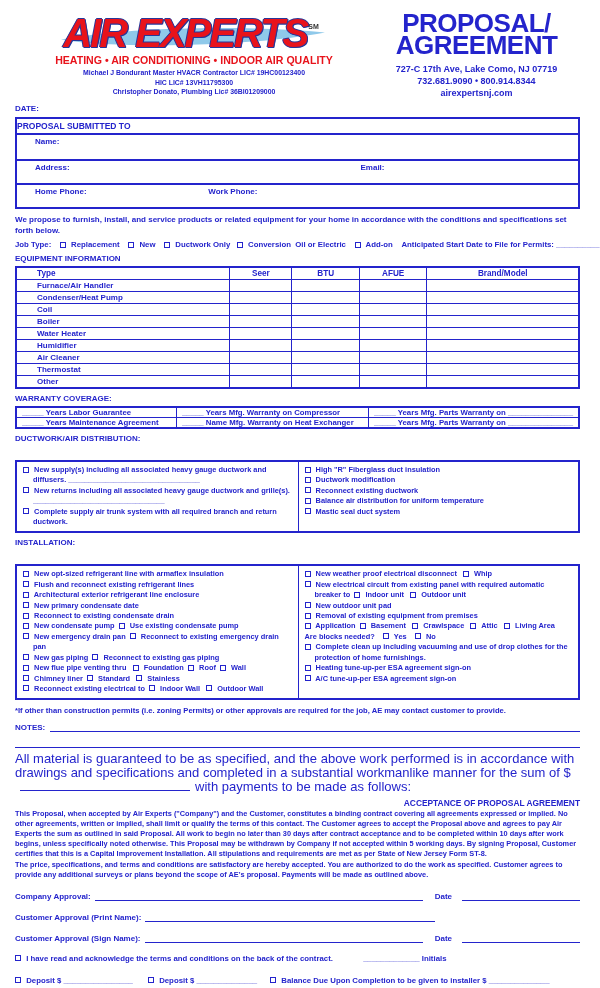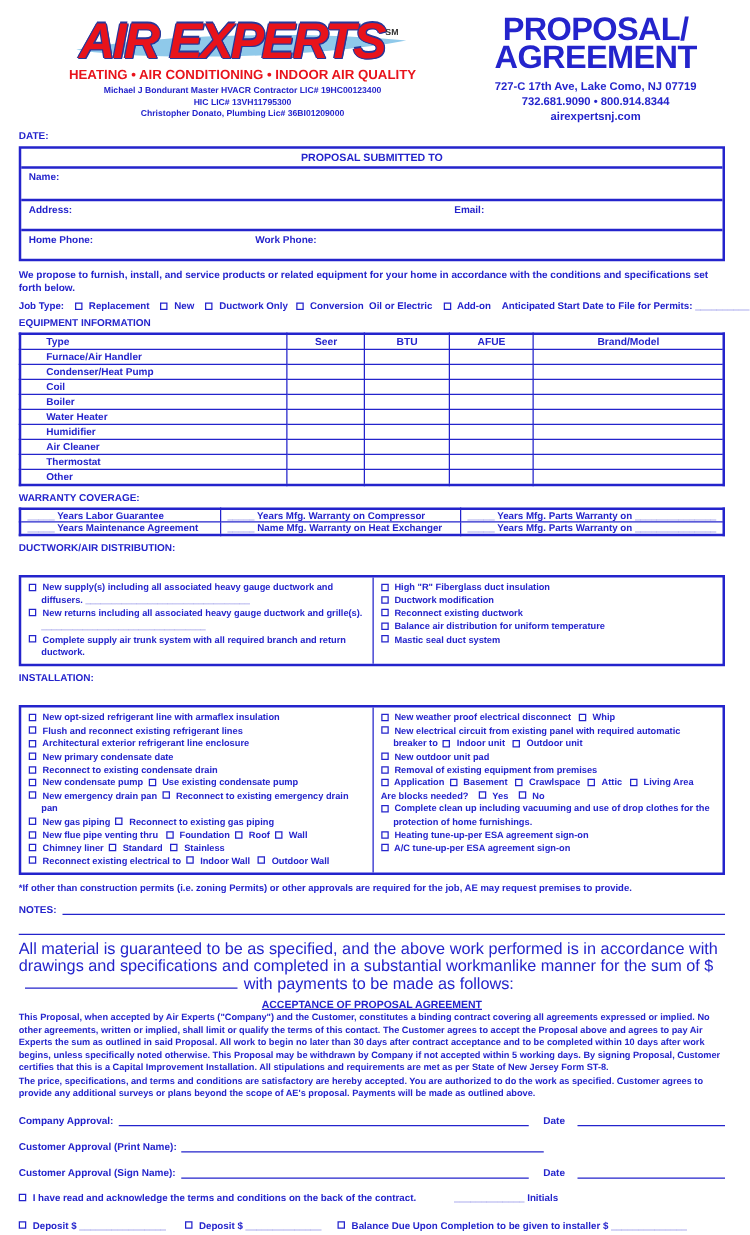--- a/index.html
+++ b/index.html
@@ -19,22 +19,22 @@
   .tagline{font-size:10.6px;line-height:12px;color:var(--red);white-space:nowrap;margin-top:1px;}
   .licenses{font-size:6.9px;line-height:9.6px;margin-top:2px;font-weight:bold;}
   .hdr-right{flex:1;text-align:center;padding-top:7px;}
   .big-title{font-size:26px;line-height:22px;letter-spacing:-0.5px;}
   .hdr-addr{font-size:9px;line-height:12px;margin-top:7px;}
 
   .date-row{margin-top:5px;font-size:8px;}
 
   
   .pst{border:2px solid var(--blue);margin-top:4px;font-size:8px;}
-  .pst-title{text-align:center;font-size:8.5px;padding:2px 0;border-bottom:2px solid var(--blue);}
-  .pst-row{display:flex;height:24px;padding:2px 6px;}
+  .pst-title{font-size:8.5px;padding:2px 0;border-bottom:2px solid var(--blue);}
+  .pst-row{display:flex;height:24px;padding:2px 18px;}
   .pst-row + .pst-row{border-top:2px solid var(--blue);}
   .w62{width:62%;} .w33{width:33%;} .w29{width:29%;}
 
   .intro{font-size:8px;line-height:11px;margin-top:5px;}
   .jobtype{font-size:7.8px;margin-top:4px;white-space:nowrap;}
   .sec-label{font-size:8px;margin-top:5px;}
 
   
   table.eq{width:100%;border-collapse:collapse;border:2px solid var(--blue);margin-top:3px;font-size:8px;}
   .eq th,.eq td{border:1px solid var(--blue);padding:1px 20px;height:12px;text-align:left;}
@@ -53,21 +53,21 @@
   .cb{display:inline-block;width:6px;height:6px;border:1px solid var(--blue);margin-right:3px;vertical-align:-0.5px;}
 
   .footnote{font-size:7.6px;margin-top:6px;}
   .notes-row{display:flex;align-items:flex-end;margin-top:7px;font-size:8px;}
   .fill-line{flex:1;border-bottom:1px solid var(--blue);height:10px;margin-left:5px;}
   .rule{border-bottom:1px solid var(--blue);margin-top:15px;}
 
   .sum{font-weight:normal;font-size:13px;line-height:14px;margin:4px 0 0 0;}
   .inline-blank{display:inline-block;width:170px;border-bottom:1px solid var(--blue);height:7px;margin:0 5px;}
 
-  .accept-title{text-align:center;font-size:8.4px;margin-top:4px;text-decoration:underline;}
+  .accept-title{text-align:right;font-size:8.4px;margin-top:4px;}
   .accept-body{font-size:7.35px;line-height:9.9px;margin:1px 0 0 0;}
 
   .sig-row{display:flex;align-items:flex-end;font-size:8px;margin-top:11px;}
   .sig-line{border-bottom:1px solid var(--blue);height:10px;}
   .grow{flex:1;margin-left:4px;}
   .print-gap{margin-right:145px;}
   .date-lbl{margin:0 10px 0 12px;}
   .date-line{width:118px;}
 
   .ack{font-size:7.8px;margin-top:11px;}
@@ -266,21 +266,21 @@
         <div class="ck-line"><span class="cb"></span> New outdoor unit pad</div>
         <div class="ck-line"><span class="cb"></span> Removal of existing equipment from premises</div>
         <div class="ck-line"><span class="cb"></span> Application &nbsp;<span class="cb"></span> Basement &nbsp;&nbsp;<span class="cb"></span> Crawlspace &nbsp;&nbsp;<span class="cb"></span> Attic &nbsp;&nbsp;<span class="cb"></span> Living Area</div>
         <div class="ck-line">Are blocks needed? &nbsp;&nbsp;&nbsp;<span class="cb"></span> Yes &nbsp;&nbsp;&nbsp;<span class="cb"></span> No</div>
         <div class="ck-line"><span class="cb"></span> Complete clean up including vacuuming and use of drop clothes for the protection of home furnishings.</div>
         <div class="ck-line"><span class="cb"></span> Heating tune-up-per ESA agreement sign-on</div>
         <div class="ck-line"><span class="cb"></span> A/C tune-up-per ESA agreement sign-on</div>
       </div>
   </div>
 
-  <div class="footnote">*If other than construction permits (i.e. zoning Permits) or other approvals are required for the job, AE may request premises to provide.</div>
+  <div class="footnote">*If other than construction permits (i.e. zoning Permits) or other approvals are required for the job, AE may contact customer to provide.</div>
 
   <div class="notes-row">
     <span>NOTES:</span>
     <span class="fill-line"></span>
   </div>
   <div class="rule"></div>
 
   <p class="sum"><span>All material is guaranteed to be as specified, and the above work performed is in accordance with drawings and specifications and completed in a substantial workmanlike manner for the sum of $</span><span class="inline-blank"></span><span>with payments to be made as follows:</span></p>
 
   <div class="accept-title">ACCEPTANCE OF PROPOSAL AGREEMENT</div>

